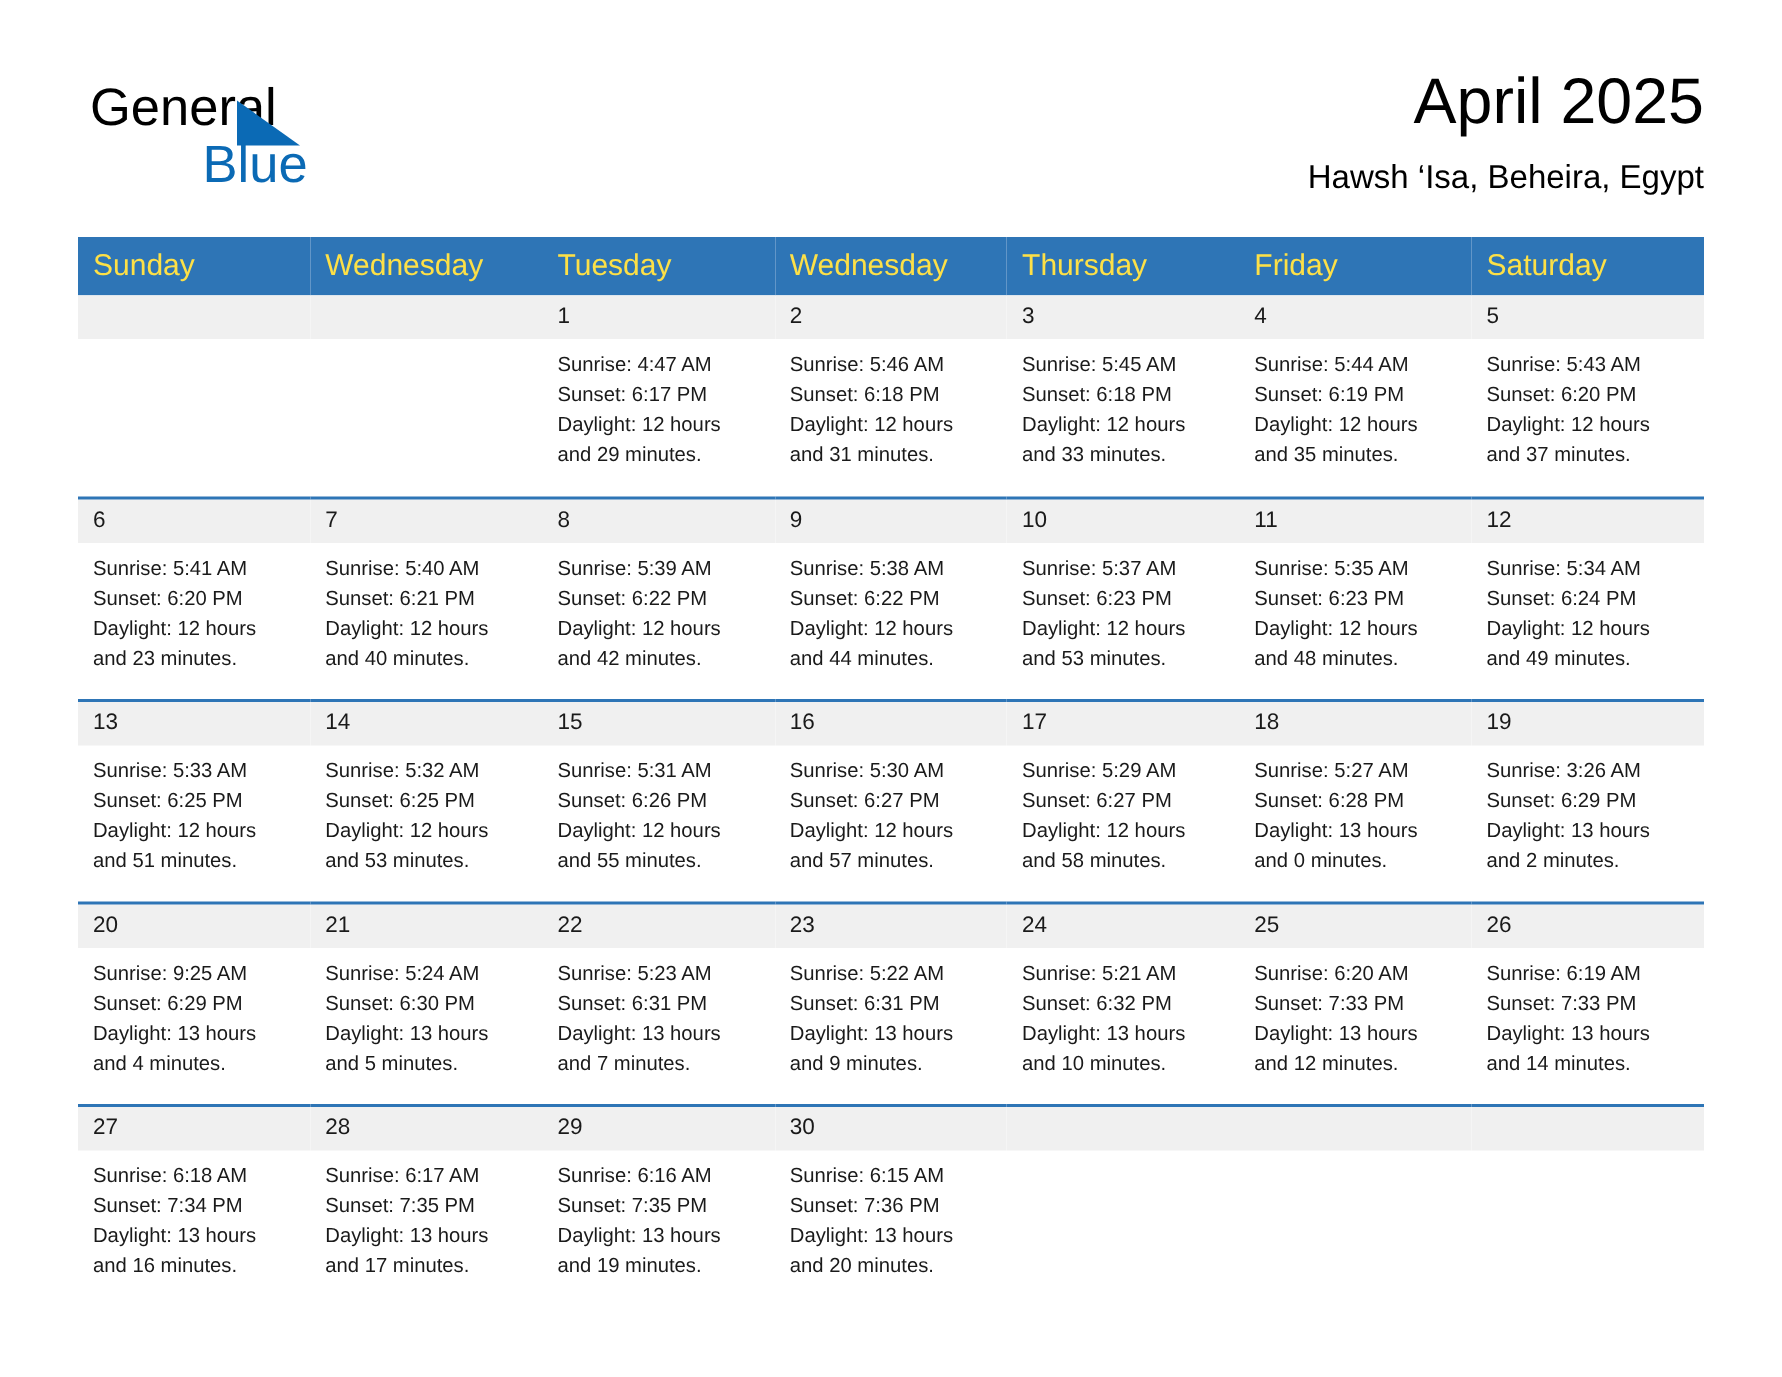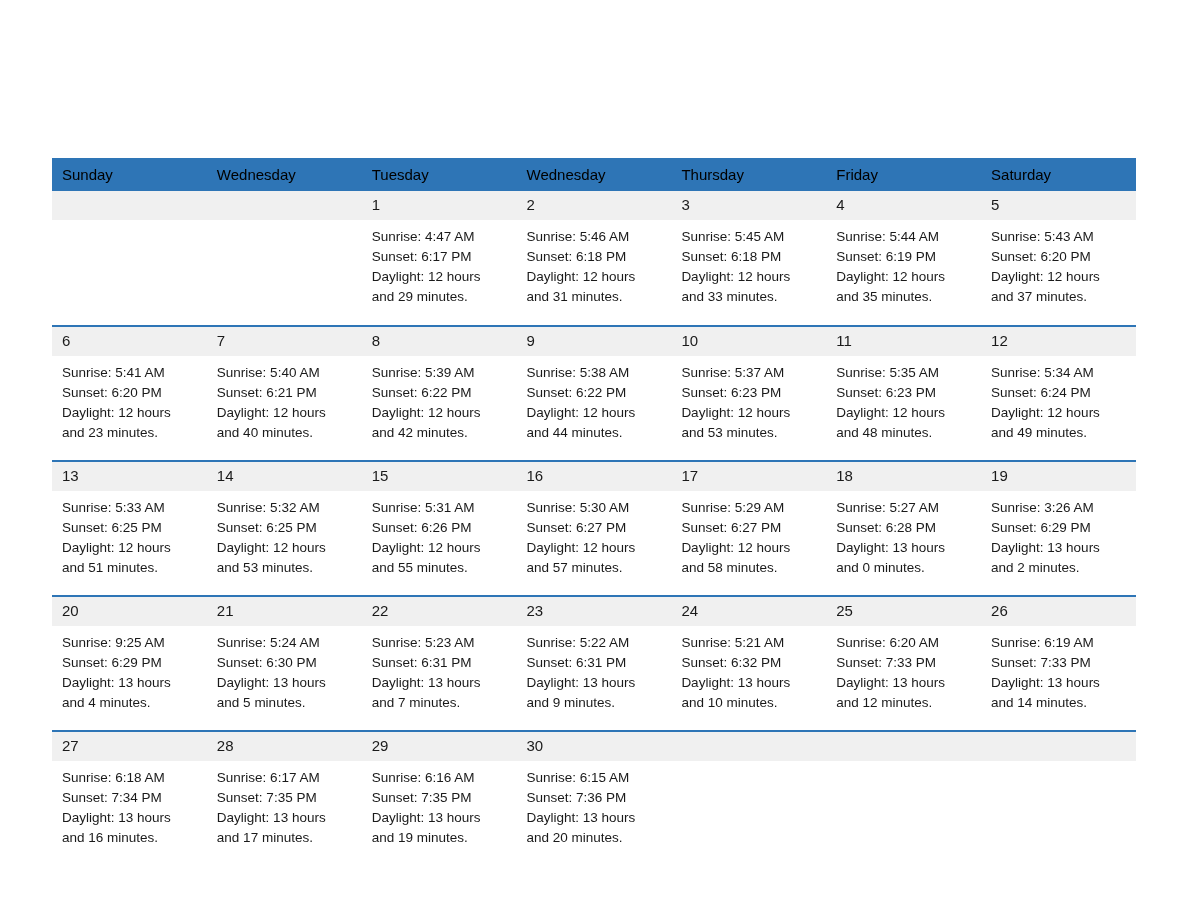--- a/index.html
+++ b/index.html
@@ -97,22 +97,22 @@
     position: absolute;
     left: 52px;
     top: 158px;
     width: 1084px;
     border-collapse: collapse;
     table-layout: fixed;
   }
 
   .calendar th {
     background: #2e75b6;
-    color: #000000;
-    font-size: 15px;
+    color: #fde047;
+    font-size: 20px;
     font-weight: 400;
     text-align: left;
     padding: 8px 0 8px 10px;
     height: 31px;
     vertical-align: middle;
   }
 
   .calendar td {
     width: 154.85px;
     vertical-align: top;
@@ -148,20 +148,34 @@
 
   .cell-body div { white-space: nowrap; }
 
   .cell-empty .daynum { background: #f0f0f0; }
 </style>
 </head>
 <body>
 
 <div class="page">
 
+  <div class="header">
+
+    <div class="brand">
+      <span class="brand-general">General</span>
+      <span class="brand-triangle"></span>
+      <span class="brand-blue">Blue</span>
+    </div>
+
+    <div class="title-block">
+      <div class="month-title">April 2025</div>
+      <div class="location-title">Hawsh ‘Isa, Beheira, Egypt</div>
+    </div>
+
+  </div>
 
   <table class="calendar">
     <thead>
       <tr>
         <th>Sunday</th>
         <th>Wednesday</th>
         <th>Tuesday</th>
         <th>Wednesday</th>
         <th>Thursday</th>
         <th>Friday</th>

